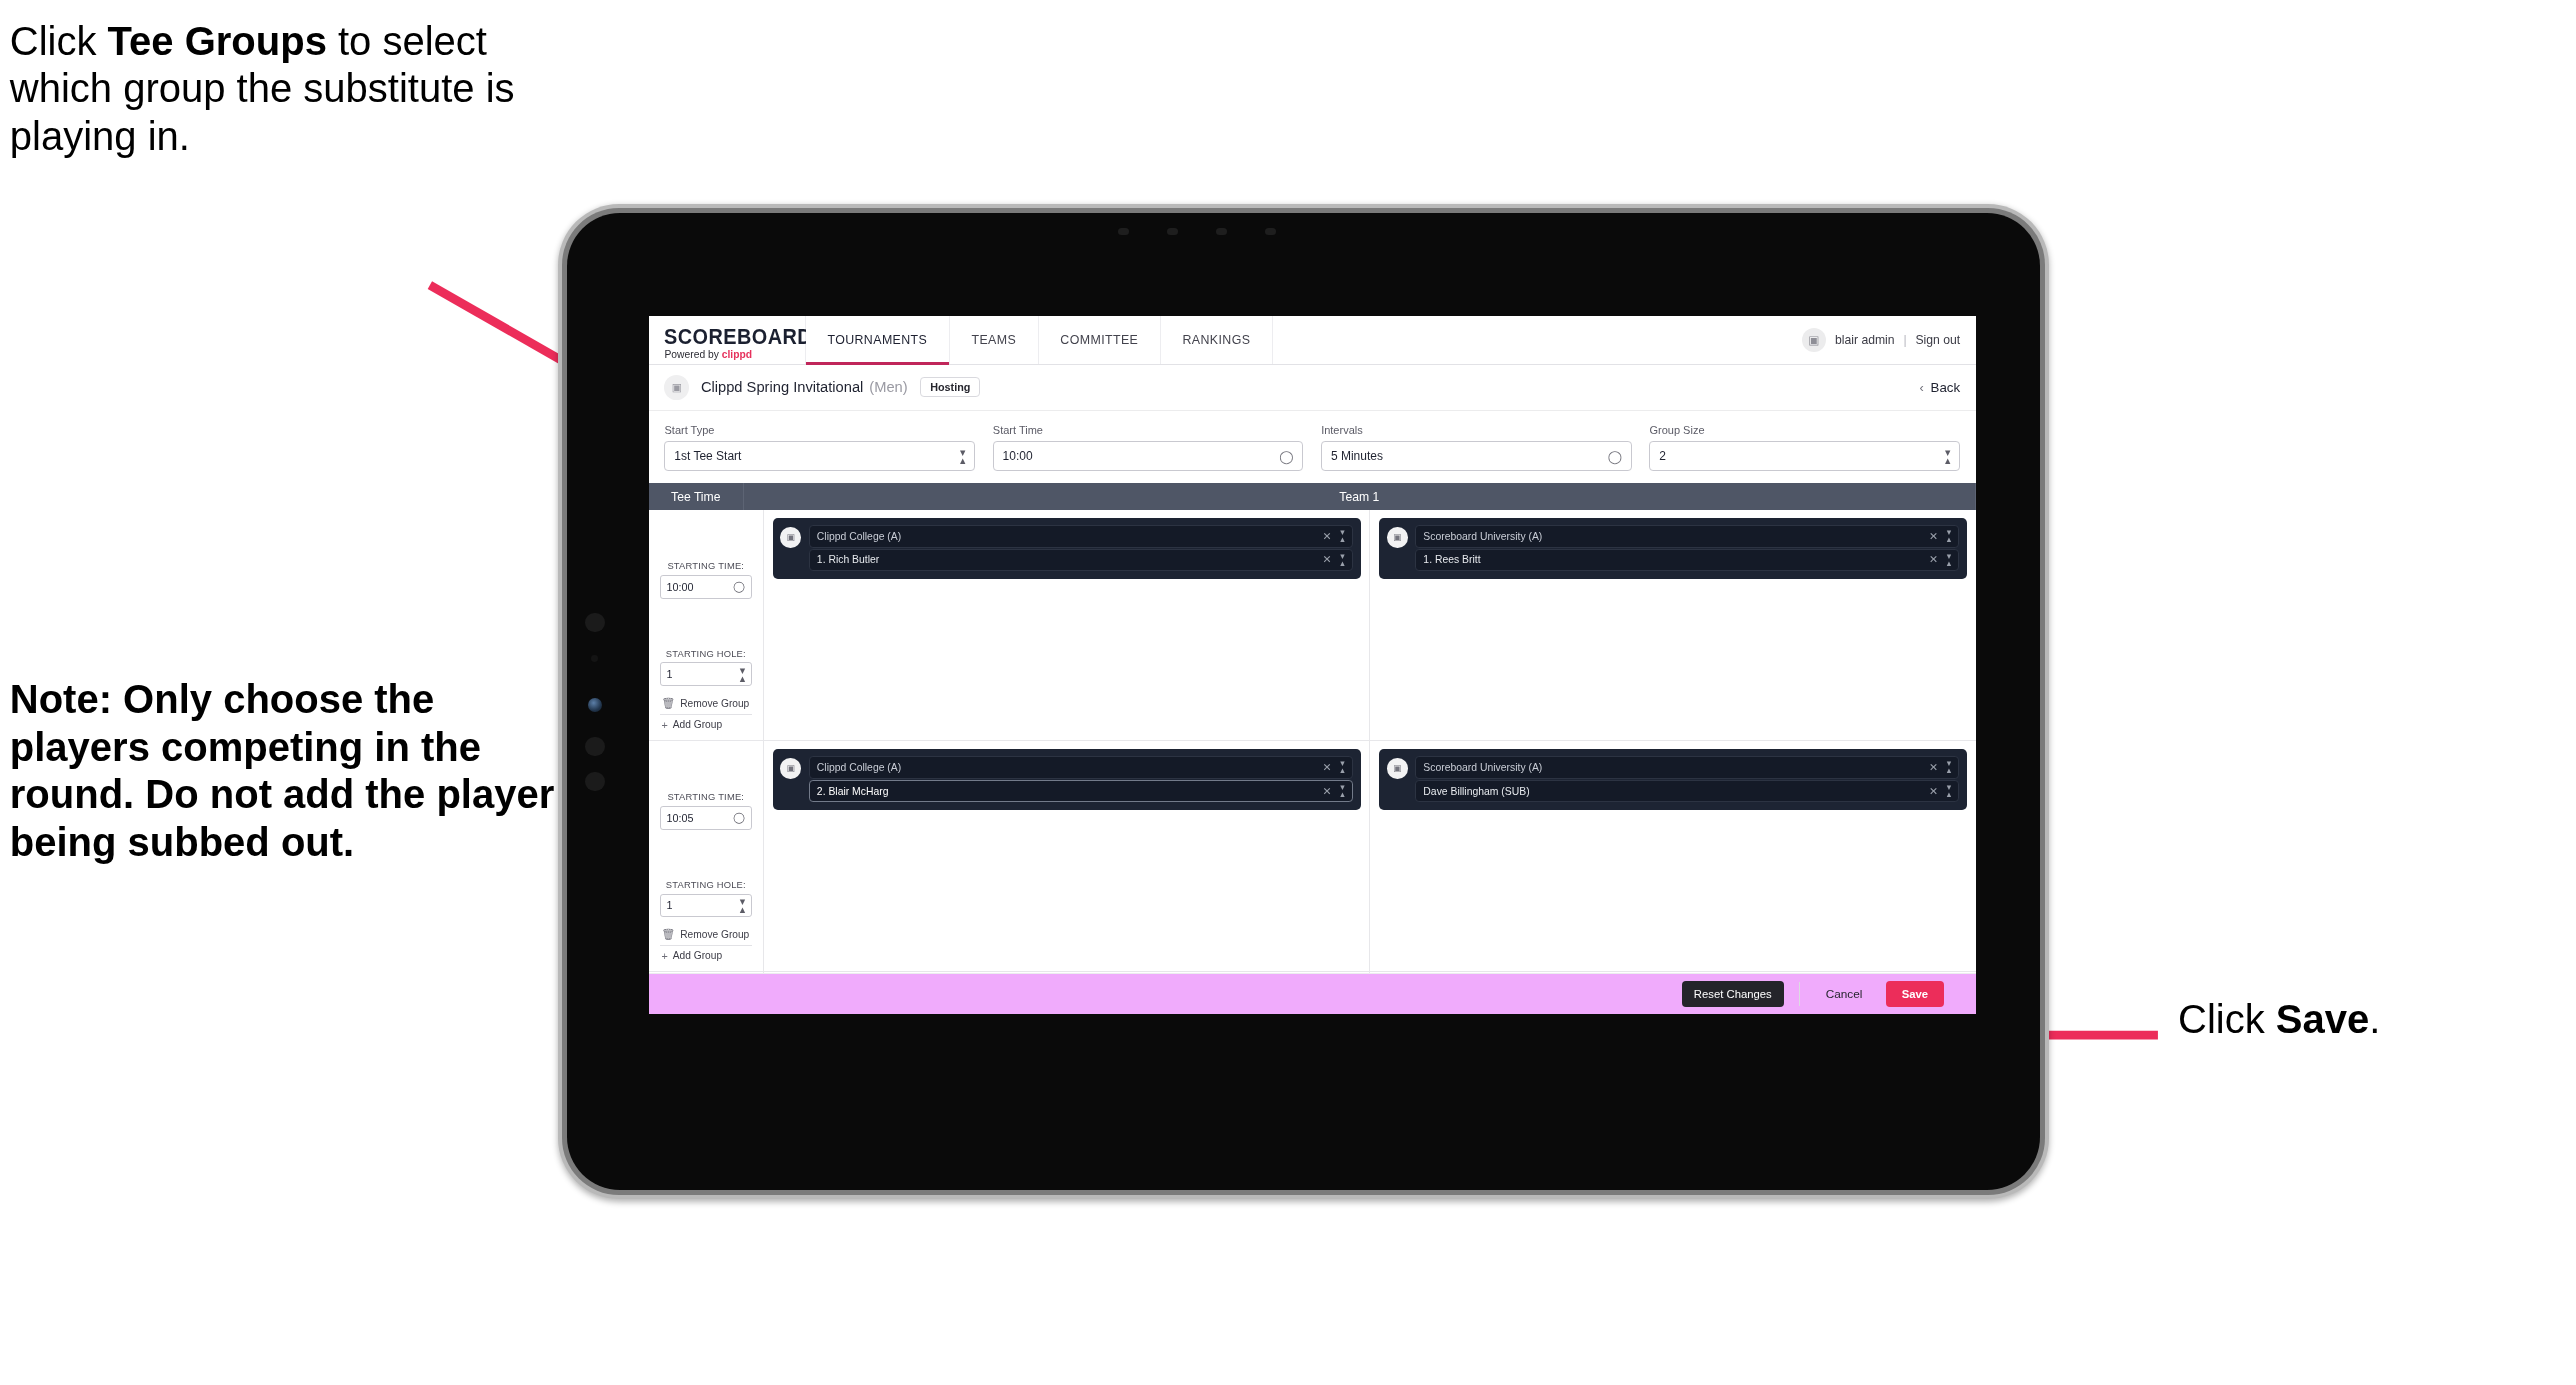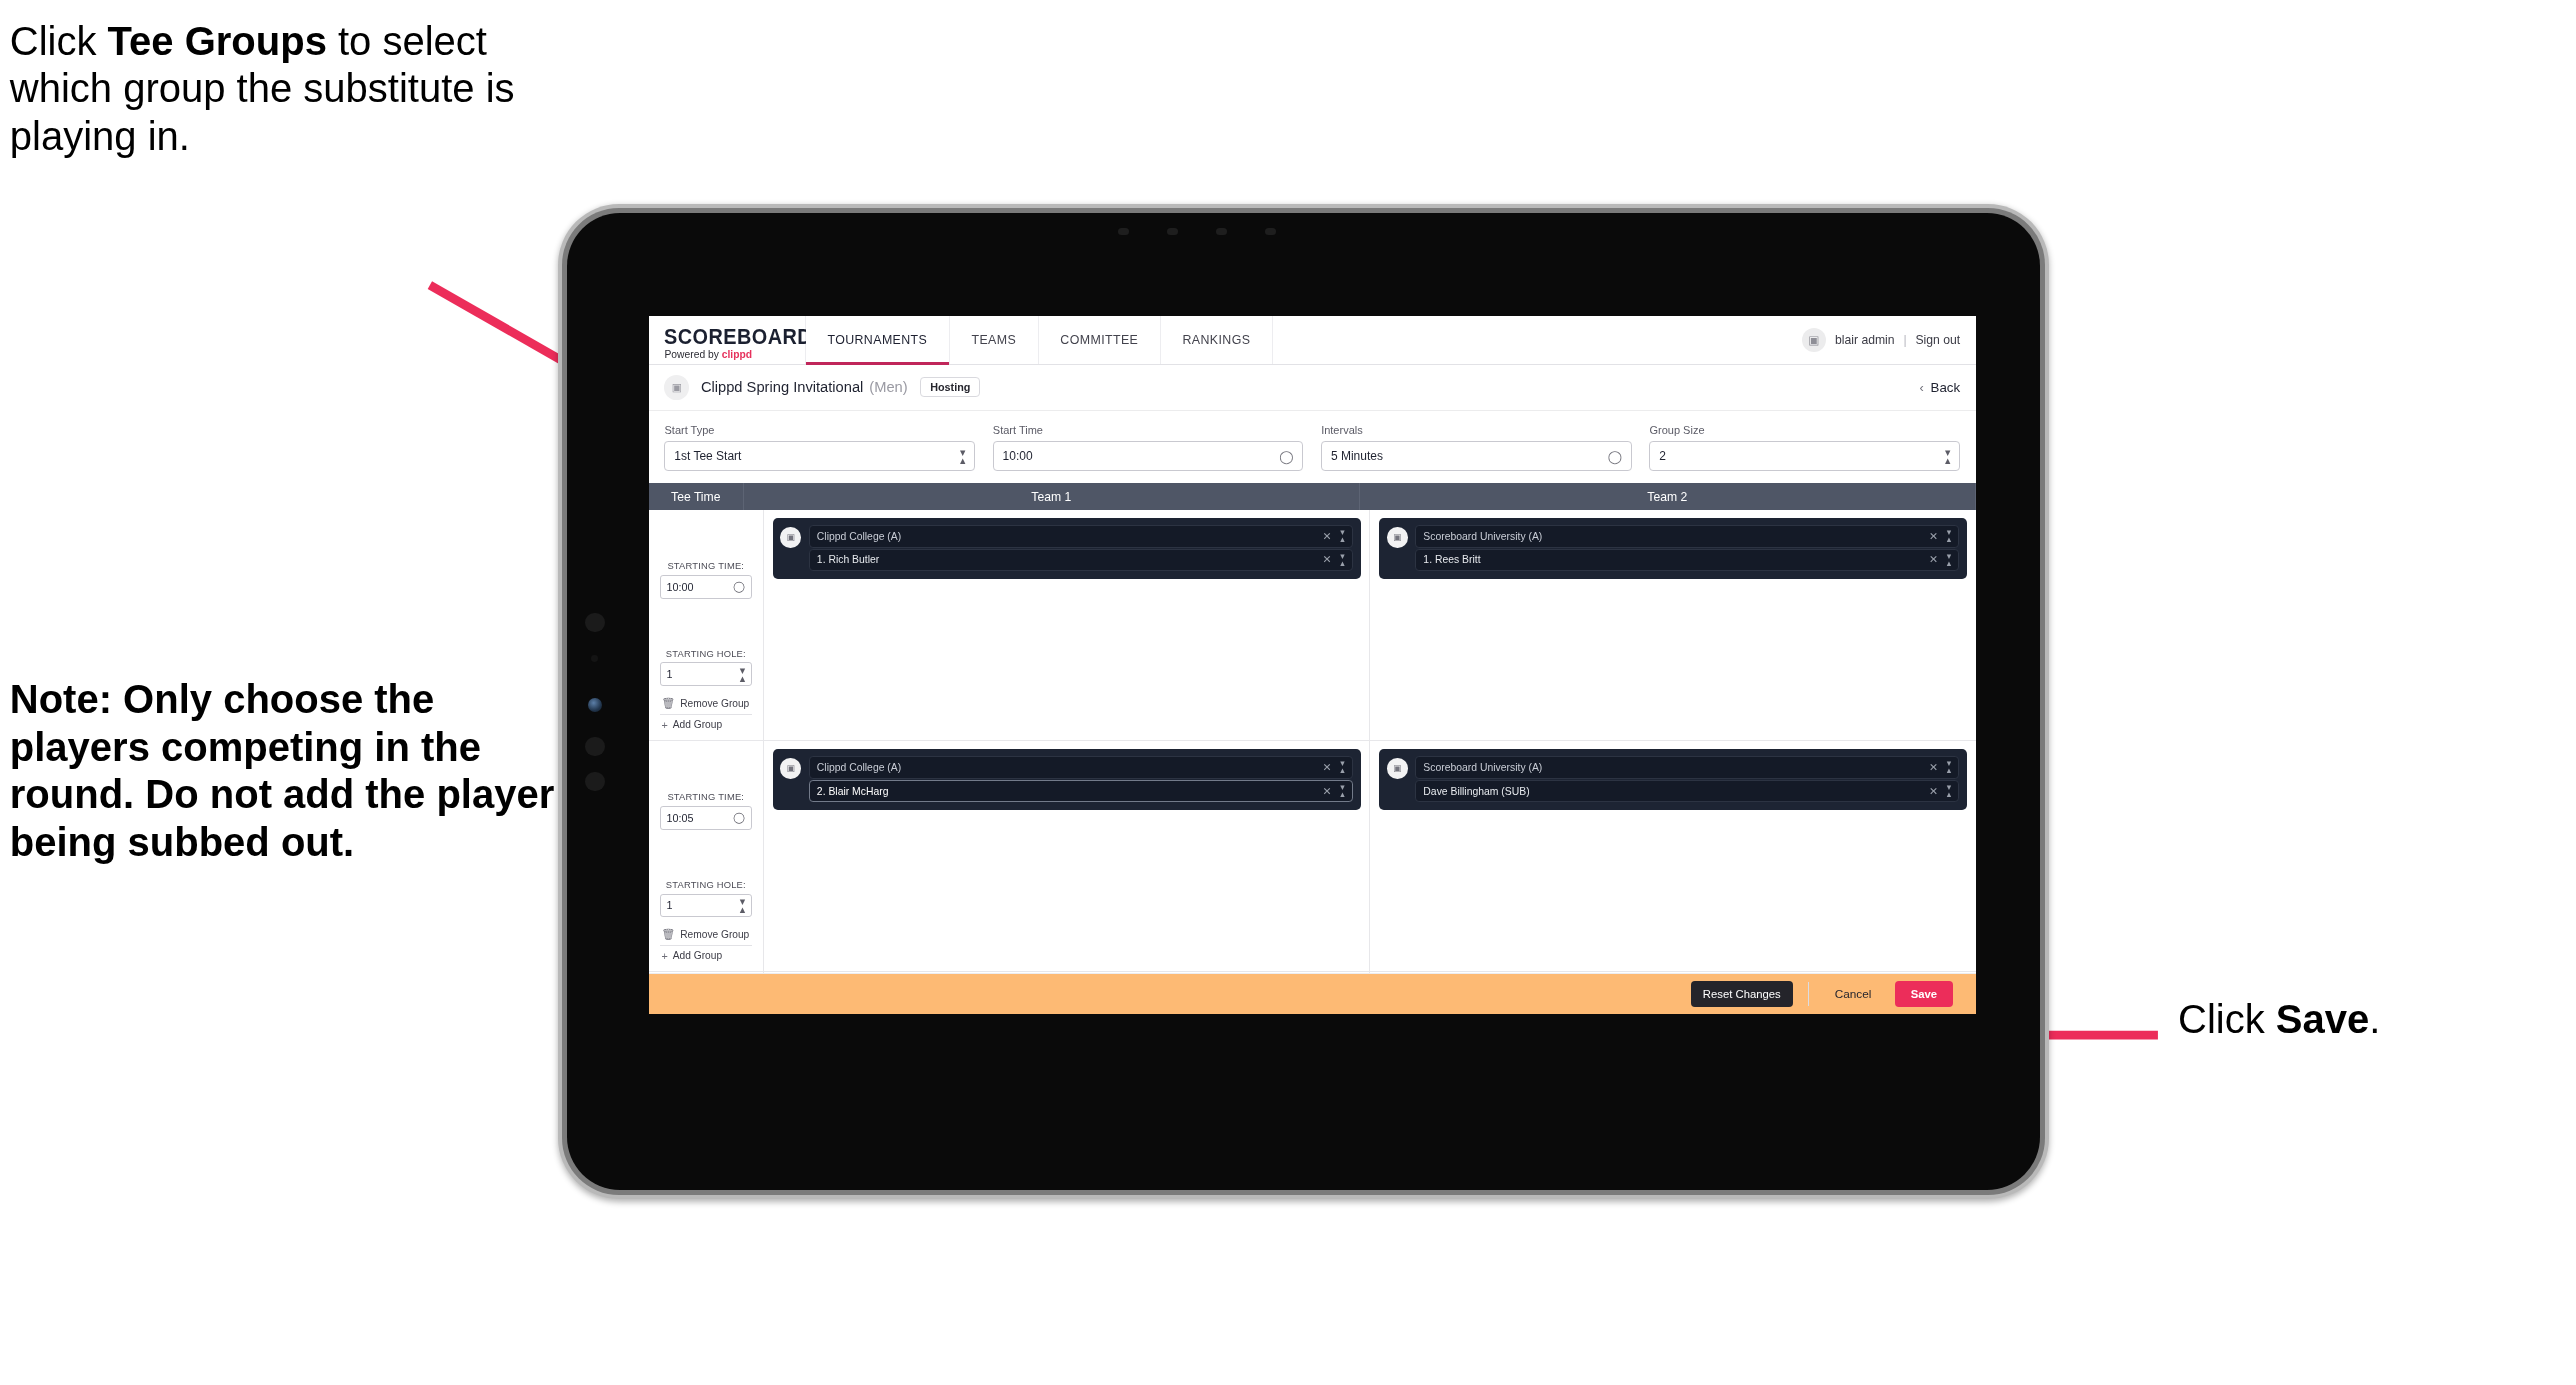--- a/index.html
+++ b/index.html
@@ -309,25 +309,25 @@
   
   .grow.partial { min-height: 17.7px; overflow: hidden; }
   .grow.partial .col-teetime { padding-top: 7.9px; }
   .grow.partial .teamcard { border-radius: 4.9px 4.9px 0 0; }
 
   
   .footer {
     position: absolute;
     left: 0; right: 0; bottom: 0;
     height: 41px;
-    background: #fdba74;
+    background: #f0abfc;
     border-top: 1px solid #ececef;
     display: flex; align-items: center; justify-content: flex-end;
     gap: 0;
-    padding-right: 23px;
+    padding-right: 32px;
   }
   .btn-reset {
     background: #24242a;
     color: #ffffff;
     border-radius: 3.9px;
     font-size: 11.3px;
     padding: 6.9px 11.8px;
     cursor: pointer;
     border: none;
     font-family: "Liberation Sans", sans-serif;
@@ -455,21 +455,20 @@
           <div class="input">
             <span class="val">2</span>
             <span class="stepper">▾<br>▴</span>
           </div>
         </div>
       </div>
 
       <div class="tblhead">
         <div class="th teetime">Tee Time</div>
         <div class="th team">Team 1</div>
-        <div class="th team">Team 2</div>
       </div>
 
       <div class="tblbody">
 
         <div class="grow">
           <div class="col-teetime">
             <div class="tt-label">STARTING TIME:</div>
             <div class="tt-input">
               <span class="val">10:00</span>
               <span class="adorn">◯</span>

